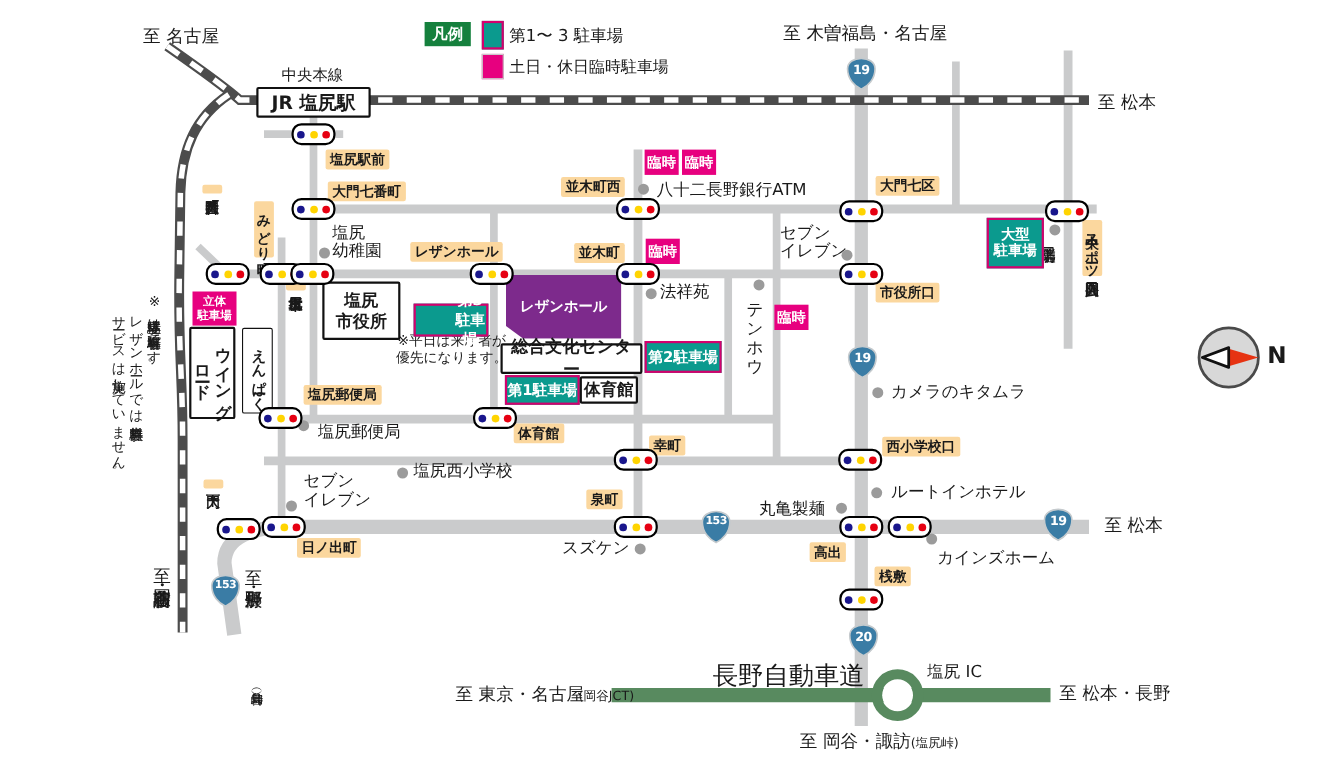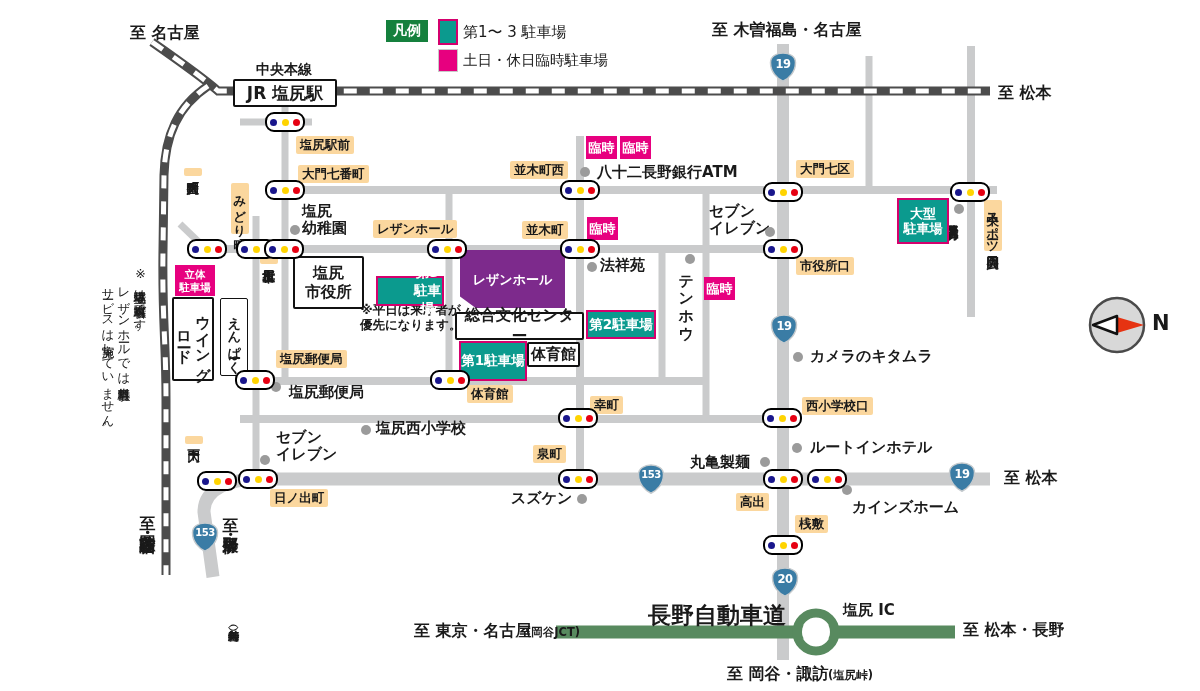--- a/index.html
+++ b/index.html
@@ -4,21 +4,21 @@
 <style>
   :root{
     --teal:#0b9a8e; --magenta:#e7007f; --purple:#7d2a8c; --tag:#fbd79e;
     --road:#cacbcc; --rail:#4c4c4c; --green:#588a5f; --shield:#3a7ca5;
     --navy:#19168c; --yel:#ffd400; --red:#e60012; --dot:#9b9b9b; --tborder:#d4006d;
   }
   html,body{margin:0;padding:0;background:#fff;}
   body{font-family:"DejaVu Sans","Liberation Sans",sans-serif;color:#1a1a1a;}
   #map{position:relative;width:1200px;height:691px;background:#fff;overflow:hidden;}
   #roads{position:absolute;left:0;top:0;}
-  .lbl{position:absolute;font-weight:700;white-space:pre-line;line-height:1.15;z-index:5;}
+  .lbl{position:absolute;font-weight:400;white-space:pre-line;line-height:1.15;z-index:5;}
   .lbl.vert{writing-mode:vertical-rl;text-orientation:upright;}
   .lbl.norm{font-weight:400;}
   .tag{position:absolute;background:var(--tag);font-weight:700;font-size:12.5px;
        padding:2px 4px;border-radius:2px;line-height:1.1;z-index:6;white-space:nowrap;}
   .tag.vert{writing-mode:vertical-rl;text-orientation:upright;padding:4px 2px;white-space:pre;}
   .mbox{position:absolute;background:var(--magenta);color:#fff;font-weight:700;
         display:flex;align-items:center;justify-content:center;text-align:center;
         white-space:pre-line;z-index:7;}
   .tbox{position:absolute;background:var(--teal);color:#fff;font-weight:700;
         border:2px solid var(--tborder);display:flex;align-items:center;justify-content:center;
@@ -167,21 +167,21 @@
     <div class="tag vert" style="left: 185px; top: 436px;">下大門</div>
     <div class="tag vert" style="left: 984px; top: 200px;">中央スポーツ公園入口</div>
     <div class="mbox" style="left: 586px; top: 136px; width: 31px; height: 23px; font-size: 13px;">臨時</div>
     <div class="mbox" style="left: 620px; top: 136px; width: 31px; height: 23px; font-size: 13px;">臨時</div>
     <div class="mbox" style="left: 587px; top: 217px; width: 31px; height: 23px; font-size: 13px;">臨時</div>
     <div class="mbox" style="left: 704px; top: 277px; width: 31px; height: 23px; font-size: 13px;">臨時</div>
     <div class="mbox" style="left: 175px; top: 265px; width: 40px; height: 31px; font-size: 10.5px; line-height: 12.5px;">立体
 駐車場</div>
     <div class="tbox" style="left: 376px; top: 276px; width: 68px; height: 30px; font-size: 13.5px; padding-left: 35px;">第3駐車場</div>
     <div class="tbox" style="left: 586px; top: 310px; width: 70px; height: 29px; font-size: 13.5px;">第2駐車場</div>
-    <div class="tbox" style="left: 459px; top: 341px; width: 68px; height: 40px; font-size: 13.5px;">第1駐車場</div>
+    <div class="tbox" style="left: 459px; top: 341px; width: 68px; height: 27px; font-size: 13.5px;">第1駐車場</div>
     <div class="tbox" style="left: 897px; top: 198px; width: 52px; height: 46px; font-size: 13px; line-height: 15px;">大型
 駐車場</div>
     <div class="wbox" style="left: 233px; top: 79px; width: 104px; height: 28px; font-size: 17px;">JR 塩尻駅</div>
     <div class="wbox" style="left: 293px; top: 256px; width: 71px; height: 53px; font-size: 15.5px; line-height: 19px;">塩尻
 市役所</div>
     <div class="wbox" style="left: 455px; top: 312px; width: 129px; height: 28px; font-size: 15.5px;">総合文化センター</div>
     <div class="wbox" style="left: 527px; top: 342px; width: 53px; height: 25px; font-size: 15px;">体育館</div>
     <div class="wbox vert" style="left: 172px; top: 297px; width: 42px; height: 84px; font-size: 15px;">ウイングロード</div>
     <div class="wbox vert thin" style="left: 220px; top: 298px; width: 28px; height: 78px; font-size: 13px;">えんぱーく</div>
     <div class="light" style="left: 285px; top: 122px;">

